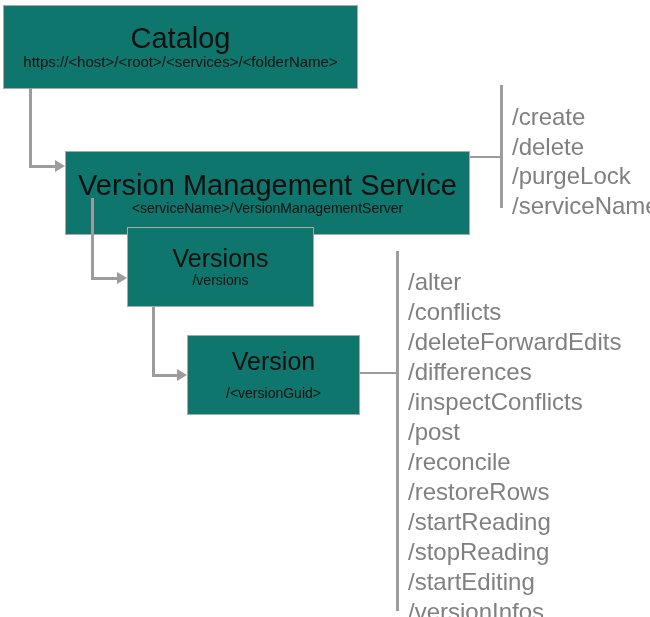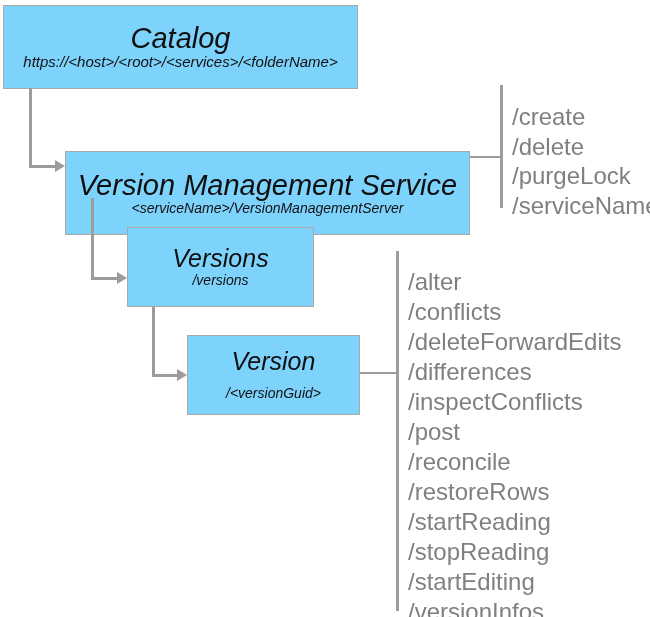--- a/index.html
+++ b/index.html
@@ -14,29 +14,28 @@
   #diagram {
     position: relative;
     width: 650px;
     height: 617px;
     background: #ffffff;
     overflow: hidden;
   }
   .node {
     position: absolute;
     box-sizing: border-box;
-    background: #7dd3fc;
+    background: #0f766e;
     border: 1px solid #a9a9a9;
     display: flex;
     flex-direction: column;
     align-items: center;
     justify-content: center;
     text-align: center;
     color: #111111;
-    font-style: italic;
   }
   .node-title {
     font-weight: 400;
     color: #0f0f0f;
     line-height: 1.05;
     white-space: nowrap;
   }
   .node-subtitle {
     color: #111111;
     line-height: 1.1;

